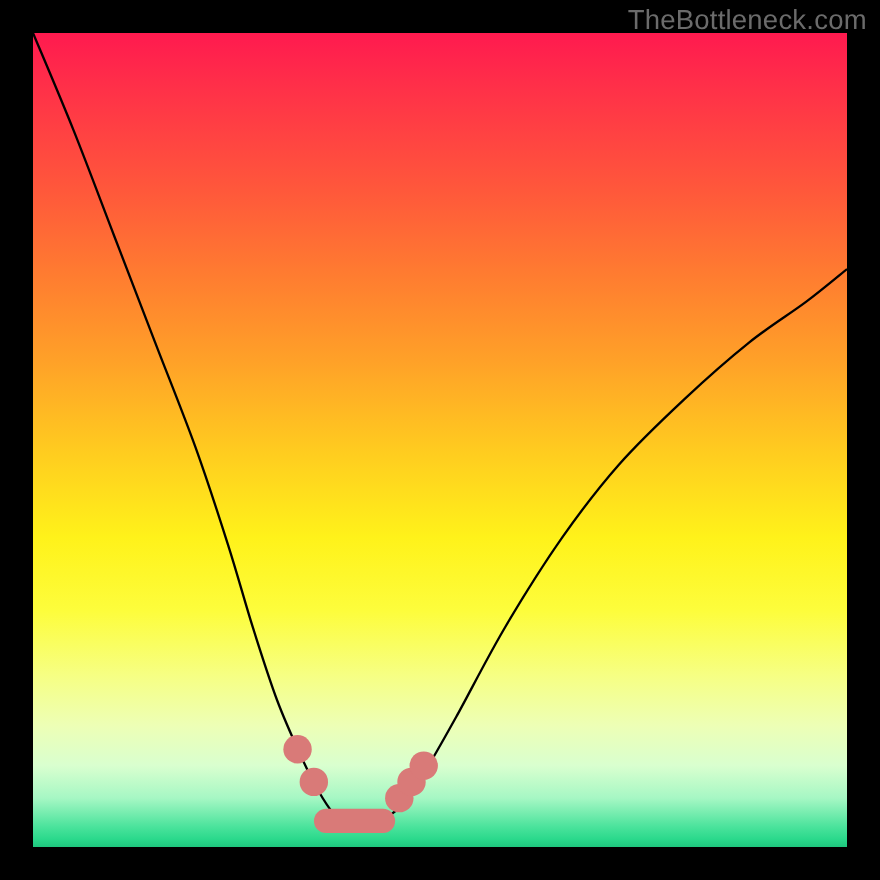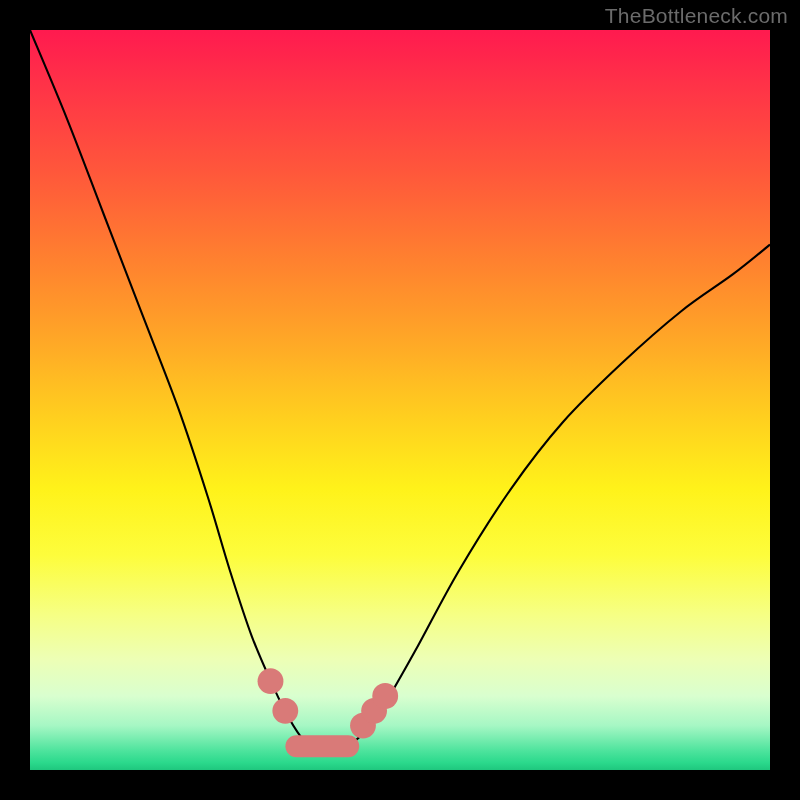--- a/index.html
+++ b/index.html
@@ -40,21 +40,21 @@
       #4be39c 97.5%,
       #2bd98c 99%,
       #1fc77e 100%
     );
   }
   .watermark {
     position: absolute;
     top: 4px;
     right: 12px;
     color: #6b6b6b;
-    font-size: 21px;
+    font-size: 25px;
     font-weight: 500;
     font-family: Arial, Helvetica, sans-serif;
     letter-spacing: 0.2px;
   }
   svg.curve {
     position: absolute;
     left: 0;
     top: 0;
     width: 740px;
     height: 740px;

